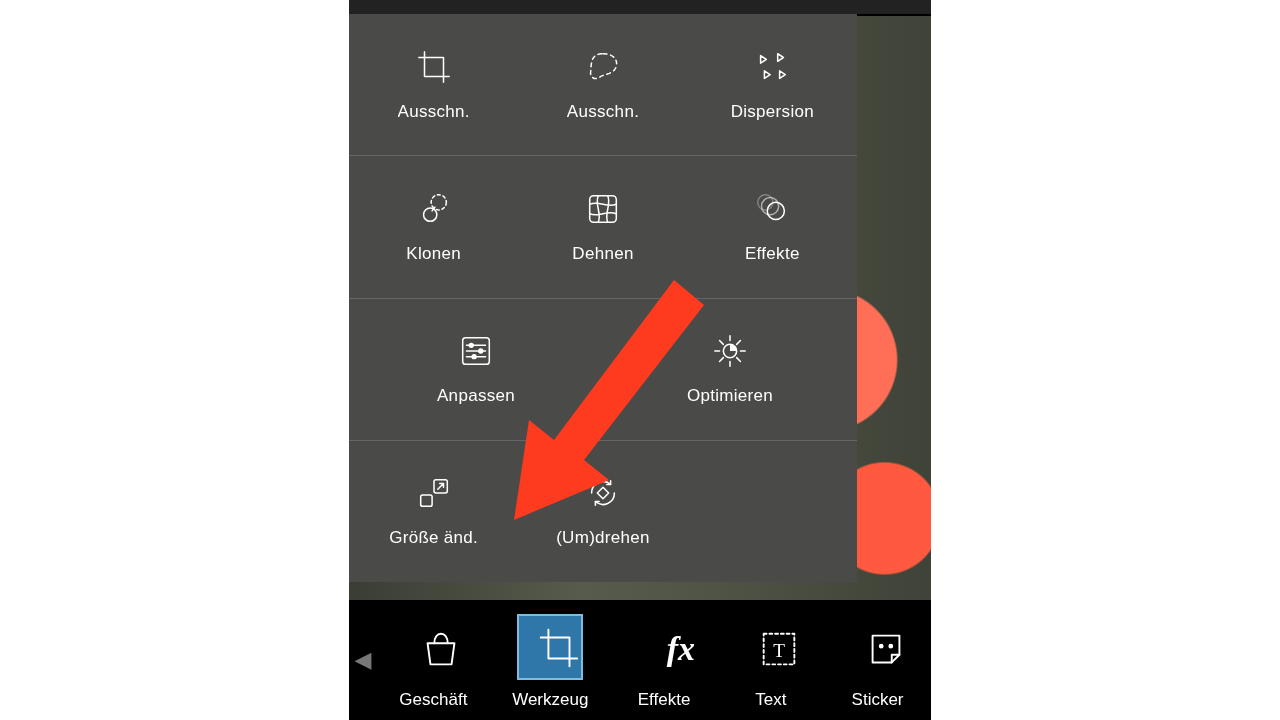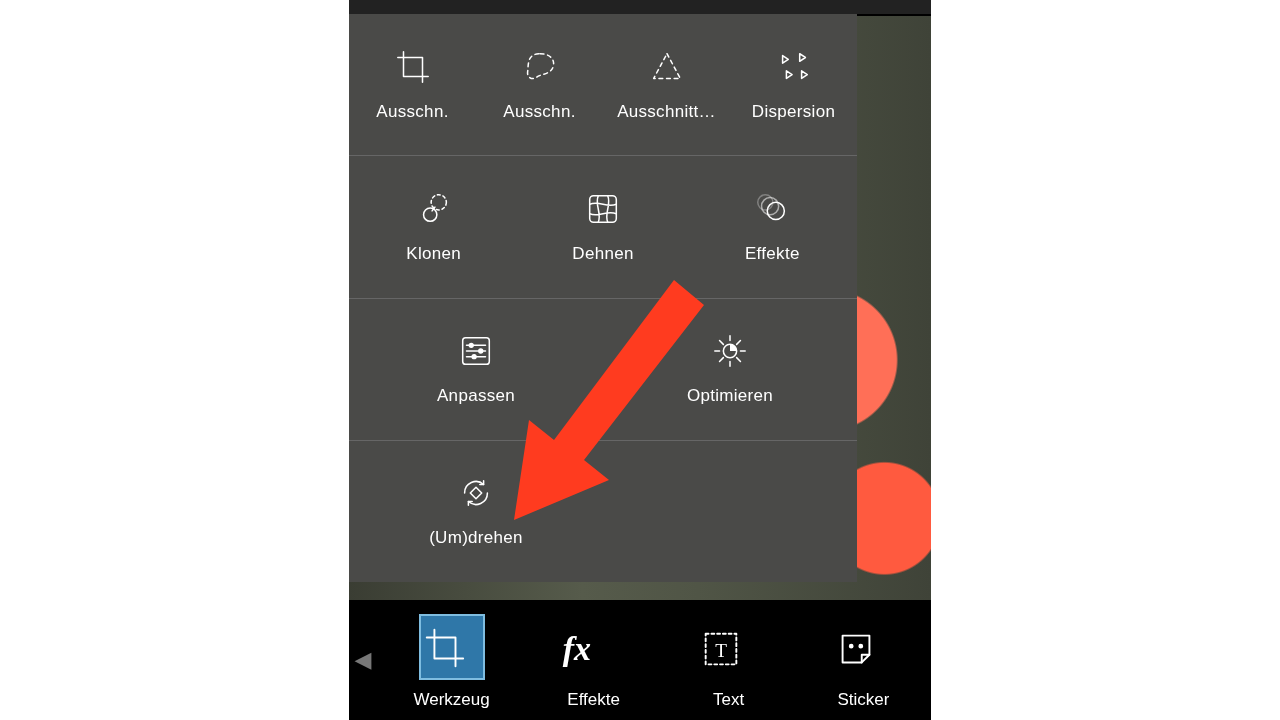--- a/index.html
+++ b/index.html
@@ -17,21 +17,21 @@
   .row:last-child{border-bottom:none}
   .tool{flex:1;display:flex;flex-direction:column;align-items:center;justify-content:center;color:#fff;font-size:17px;letter-spacing:.3px;cursor:pointer}
   .tool .ic{width:38px;height:38px;margin-bottom:16px;display:flex;align-items:center;justify-content:center}
   .tool svg{width:38px;height:38px;stroke:#fff;stroke-width:1.6;fill:none;stroke-linecap:round;stroke-linejoin:round}
   .tool .lbl{white-space:nowrap;overflow:hidden;max-width:120px}
   
   .nav{position:absolute;left:0;right:0;bottom:0;height:120px;background:#000;display:flex;align-items:center}
   .chev{width:28px;color:#777;font-size:22px;display:flex;align-items:center;justify-content:center;cursor:pointer}
   .navitems{flex:1;display:flex;justify-content:space-around;align-items:flex-end;height:100%}
   .nitem{display:flex;flex-direction:column;align-items:center;color:#fff;font-size:17px;cursor:pointer;padding-bottom:10px}
-  .nitem .nic{width:62px;height:62px;display:flex;align-items:center;justify-content:flex-start;margin-bottom:10px}
+  .nitem .nic{width:62px;height:62px;display:flex;align-items:center;justify-content:flex-end;margin-bottom:10px}
   .nitem svg{width:46px;height:46px;stroke:#fff;stroke-width:2;fill:none;stroke-linecap:round;stroke-linejoin:round}
   .nitem.active .nic{background:#2f77a8;border:2px solid #7fbde0}
   .nitem .nlbl{white-space:nowrap}
   .nitem.trunc .nlbl{max-width:58px;overflow:hidden}
   
   .arrow{position:absolute;pointer-events:none}
 </style>
 </head>
 <body>
 
@@ -49,28 +49,20 @@
           </span>
         <span class="lbl">Ausschn.</span>
       </div>
       <div class="tool">
         <span class="ic">
             <svg viewBox="0 0 40 40">
               <path stroke-dasharray="4 4" d="M20 6c9 0 16 5 14 13-2 9-13 8-18 12-4 3-10 0-9-6 1-7-1-19 13-19z"></path>
             </svg>
           </span>
         <span class="lbl">Ausschn.</span>
-      </div>
-      <div class="tool">
-        <span class="ic">
-            <svg viewBox="0 0 40 40">
-              <path stroke-dasharray="4 4" d="M20 6l14 26H6z"></path>
-            </svg>
-          </span>
-        <span class="lbl">Ausschnitt…</span>
       </div>
       <div class="tool">
         <span class="ic">
             <svg viewBox="0 0 40 40">
               <path d="M8 8l6 4-6 4zM26 6l6 4-6 4zM12 24l6 4-6 4zM28 24l6 4-6 4z"></path>
             </svg>
           </span>
         <span class="lbl">Dispersion</span>
       </div>
     </div>
@@ -126,20 +118,30 @@
               <circle cx="20" cy="20" r="7"></circle>
               <path d="M20 20v-7a7 7 0 0 1 7 7z" fill="#fff" stroke="none"></path>
               <path d="M20 4v5M20 31v5M4 20h5M31 20h5M9 9l4 4M27 27l4 4M31 9l-4 4M9 31l4-4"></path>
             </svg>
           </span>
         <span class="lbl">Optimieren</span>
       </div>
     </div>
 
     <div class="row">
+      <div class="tool">
+        <span class="ic">
+            <svg viewBox="0 0 40 40">
+              <rect x="20" y="6" width="14" height="14" rx="2"></rect>
+              <rect x="6" y="22" width="12" height="12" rx="2"></rect>
+              <path d="M24 16l6-6M30 14v-4h-4"></path>
+            </svg>
+          </span>
+        <span class="lbl">Größe änd.</span>
+      </div>
       <div class="tool">
         <span class="ic">
             <svg viewBox="0 0 40 40">
               <path d="M8 20a12 12 0 0 1 20-9M32 20a12 12 0 0 1-20 9"></path>
               <path d="M28 7v4h-4M12 33v-4h4"></path>
               <path d="M20 14l6 6-6 6-6-6z"></path>
             </svg>
           </span>
         <span class="lbl">(Um)drehen</span>
       </div>
@@ -153,20 +155,28 @@
   <svg class="arrow" style="left:155px;top:270px;width:220px;height:260px" viewBox="0 0 220 260">
     <defs></defs>
     <g fill="#ff3b1f">
       <polygon points="170,10 200,35 80,190 105,210 10,250 25,150 50,170"></polygon>
     </g>
   </svg>
 
   <div class="nav">
     <div class="chev">◀</div>
     <div class="navitems">
+      <div class="nitem">
+        <span class="nic">
+            <svg viewBox="0 0 48 48">
+              <path d="M10 18h28l-3 22H13zM17 18c0-6 3-10 7-10s7 4 7 10"></path>
+            </svg>
+          </span>
+        <span class="nlbl">Geschäft</span>
+      </div>
       <div class="nitem active">
         <span class="nic">
             <svg viewBox="0 0 48 48">
               <path d="M14 6v30h30M6 14h30v30"></path>
             </svg>
           </span>
         <span class="nlbl">Werkzeug</span>
       </div>
       <div class="nitem">
         <span class="nic">

